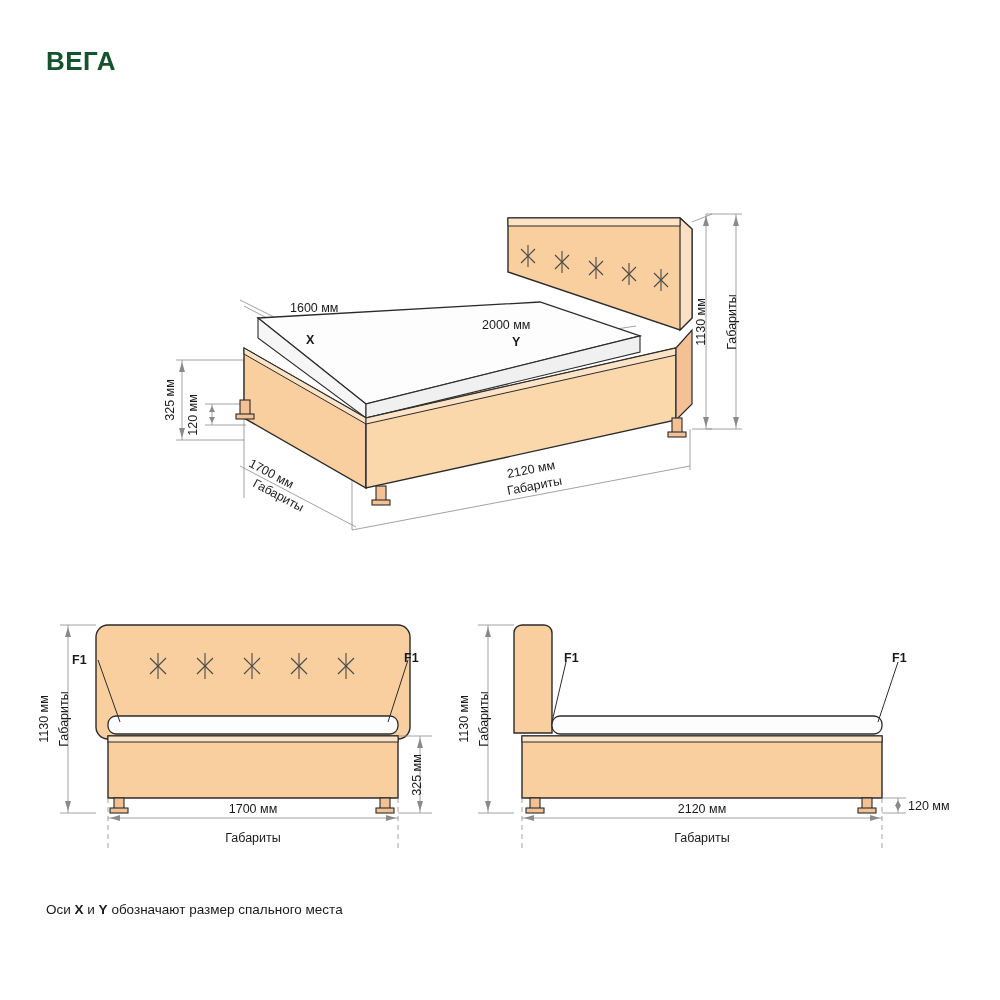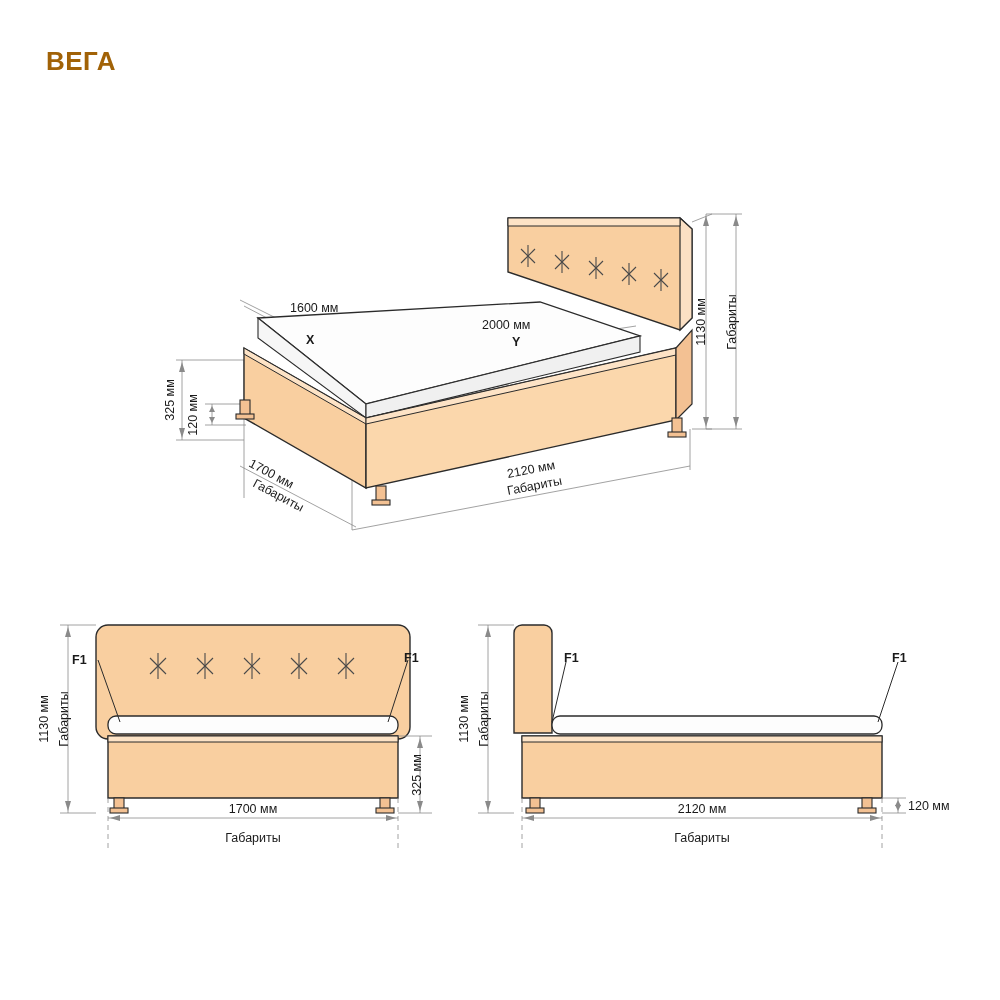--- a/index.html
+++ b/index.html
@@ -20,21 +20,21 @@
     width: 1000px;
     height: 1000px;
   }
   #title {
     position: absolute;
     left: 46px;
     top: 46px;
     font-size: 26px;
     font-weight: bold;
     letter-spacing: 0.5px;
-    color: #a16207;
+    color: #14532d;
   }
   svg.diagram {
     position: absolute;
     left: 0;
     top: 0;
     width: 1000px;
     height: 1000px;
   }
   .legend {
     position: absolute;
@@ -302,15 +302,18 @@
       <text class="dim-label" x="468" y="719" transform="rotate(-90 468 719)" text-anchor="middle">1130 мм</text>
       <text class="dim-label" x="488" y="719" transform="rotate(-90 488 719)" text-anchor="middle">Габариты</text>
       <text class="dim-label" x="702" y="813" text-anchor="middle">2120 мм</text>
       <text class="dim-label" x="702" y="842" text-anchor="middle">Габариты</text>
       <text class="dim-label" x="908" y="810">120 мм</text>
     </g>
 
   </svg>
 
   <div class="legend">
+    <div>
+      <span>Оси </span><b>X</b><span> и </span><b>Y</b><span> обозначают размер спального места</span>
+    </div>
   </div>
 
 </div>
 
 </body></html>

